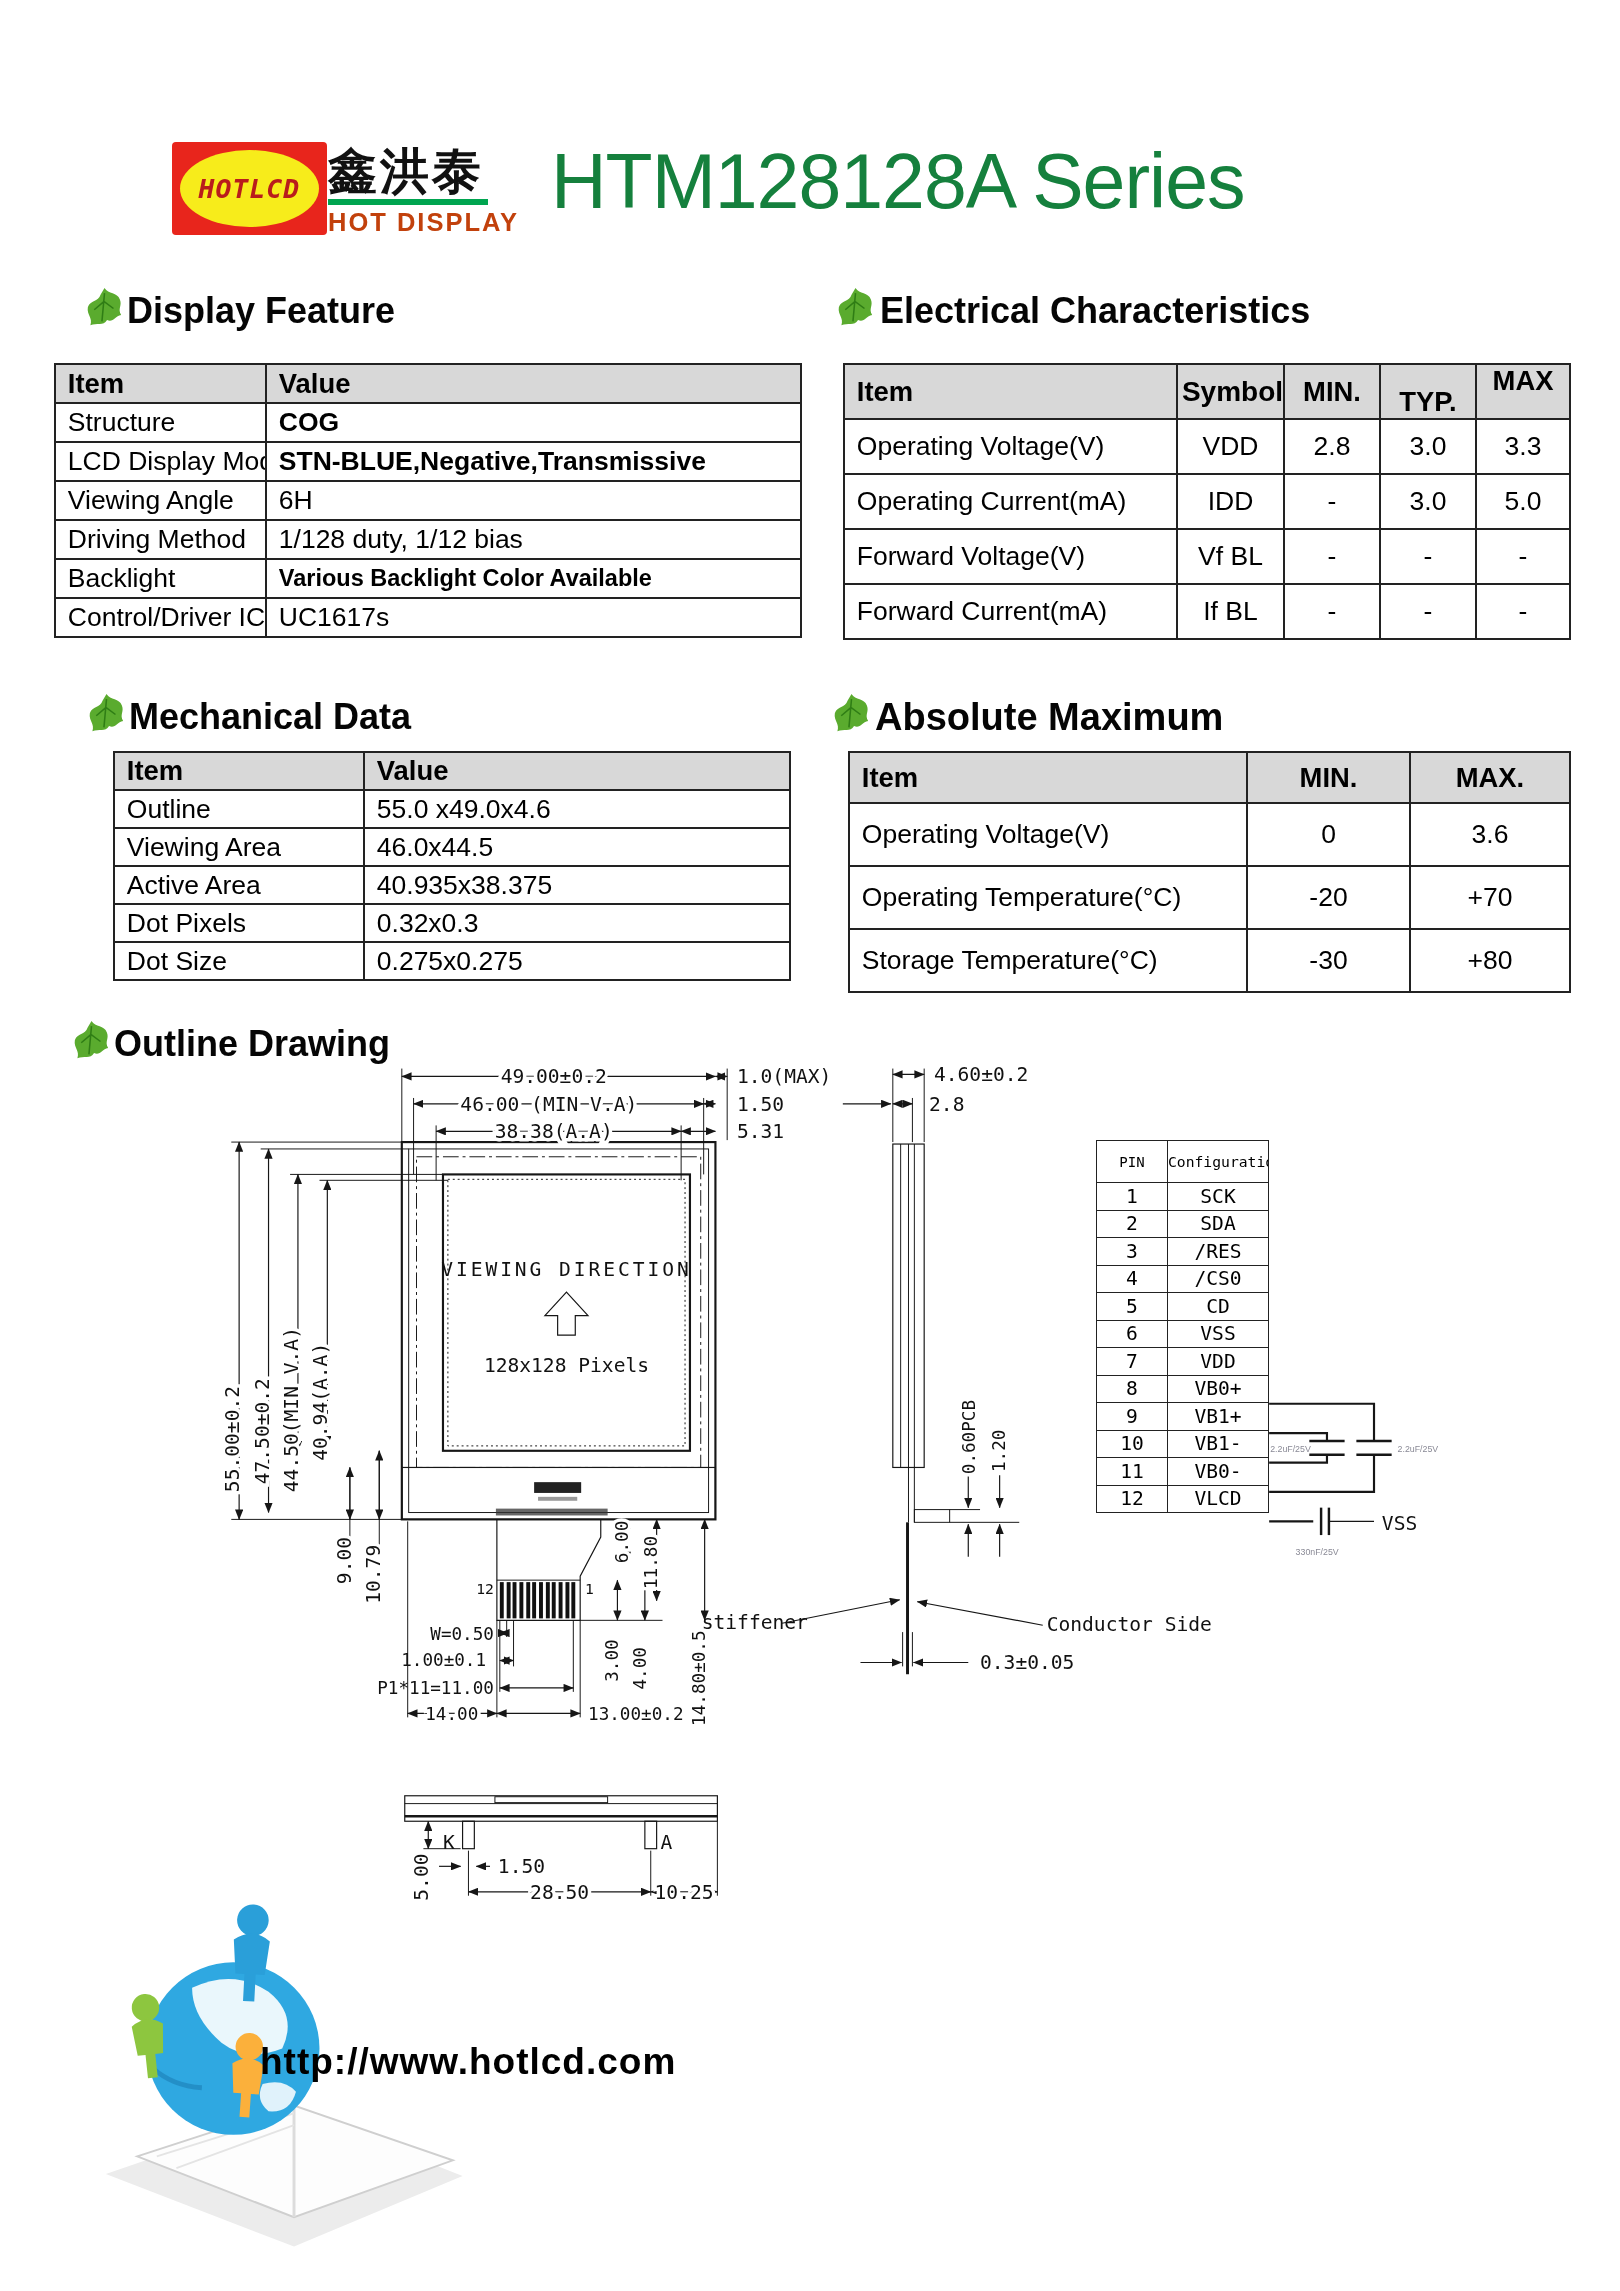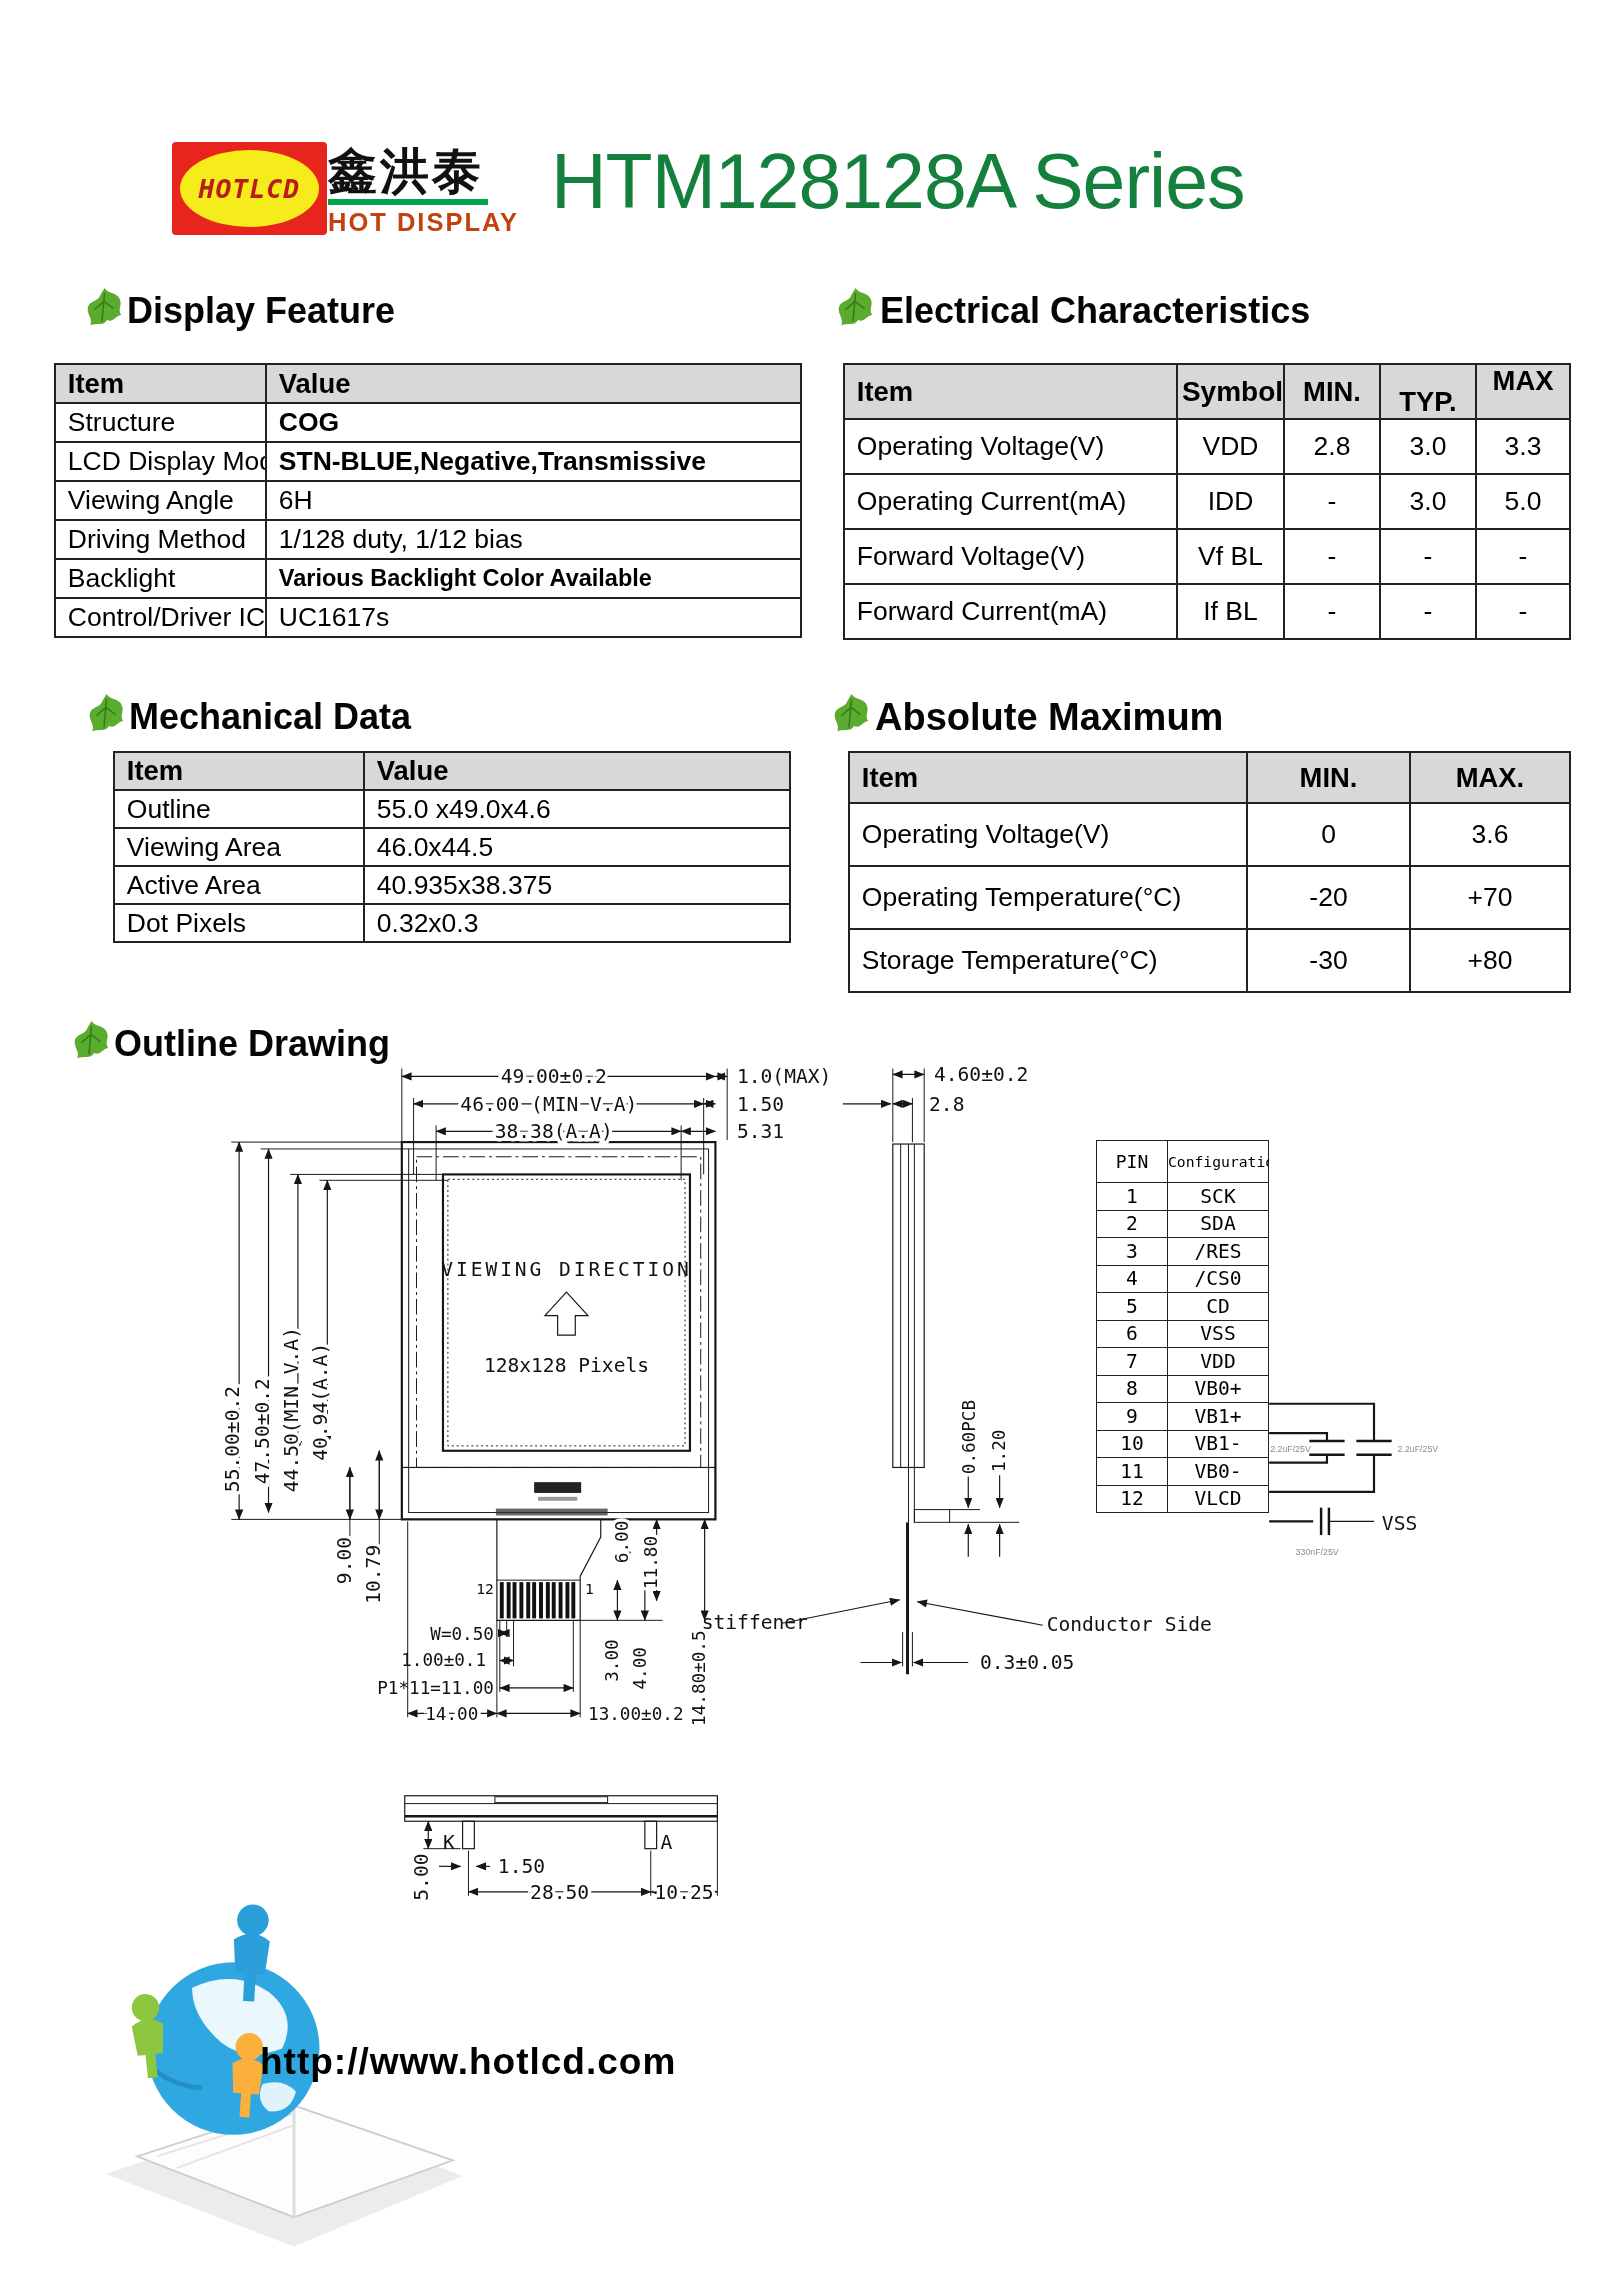--- a/index.html
+++ b/index.html
@@ -32,21 +32,21 @@
   .md td,.md th{height:36px;}
   .am{left:848px;top:751px;width:723px;}
   .am th{height:49px;}
   .am td{height:61px;}
   .am td.c,.am th.c{text-align:center;padding:0 3.9px;}
   td.b{font-weight:bold;}
   
   table.pt{position:absolute;left:1096px;top:1140px;width:173px;border-collapse:collapse;table-layout:fixed;
            font-family:"DejaVu Sans Mono",monospace;background:#fff;}
   table.pt th,table.pt td{border:1.6px solid #222;font-weight:normal;padding:0;text-align:center;overflow:hidden;}
-  table.pt th{height:41px;font-size:18px;}
+  table.pt th{height:41px;font-size:14px;}
   table.pt th.cfg{font-size:14.7px;}
   table.pt td{height:26.5px;font-size:19.6px;}
   
   svg.overlay{position:absolute;left:0;top:0;z-index:1;pointer-events:none;}
   .content{position:relative;z-index:2;}
   .cad{font-family:"DejaVu Sans Mono",monospace;font-size:20px;fill:#111;}
   .halo{paint-order:stroke;stroke:#fff;stroke-width:7px;}
   .sm{font-size:18px;}
   .xs{font-size:15px;}
   .tiny{font-size:9px;fill:#8a8a96;}
@@ -409,20 +409,24 @@
             <td>46.0x44.5</td>
           </tr>
       <tr>
             <td>Active Area</td>
             <td>40.935x38.375</td>
           </tr>
       <tr>
             <td>Dot Pixels</td>
             <td>0.32x0.3</td>
           </tr>
+      <tr>
+            <td>Dot Size</td>
+            <td>0.275x0.275</td>
+          </tr>
     </tbody>
       </table>
 
     <svg class="leaf" style="left:831px;top:692px;" viewBox="0 0 32 34">
       <path d="M16,1 C19,6 26,4 28,10 C30,15 26,17 29,22 C24,23 23,28 18,26 C15,31 10,28 5,30 C7,24 2,22 3,16 C5,10 11,12 13,6 Z" fill="#5aab2e"></path>
       <path d="M16,5 L14,27 M15,12 L8,18 M15,11 L23,17" stroke="#2f7d15" stroke-width="1.2" fill="none"></path>
     </svg>
     <div class="sec-title" style="left:875px;top:696px;font-size:38px;">Absolute Maximum</div>
     <table class="dt am">
       <colgroup>

